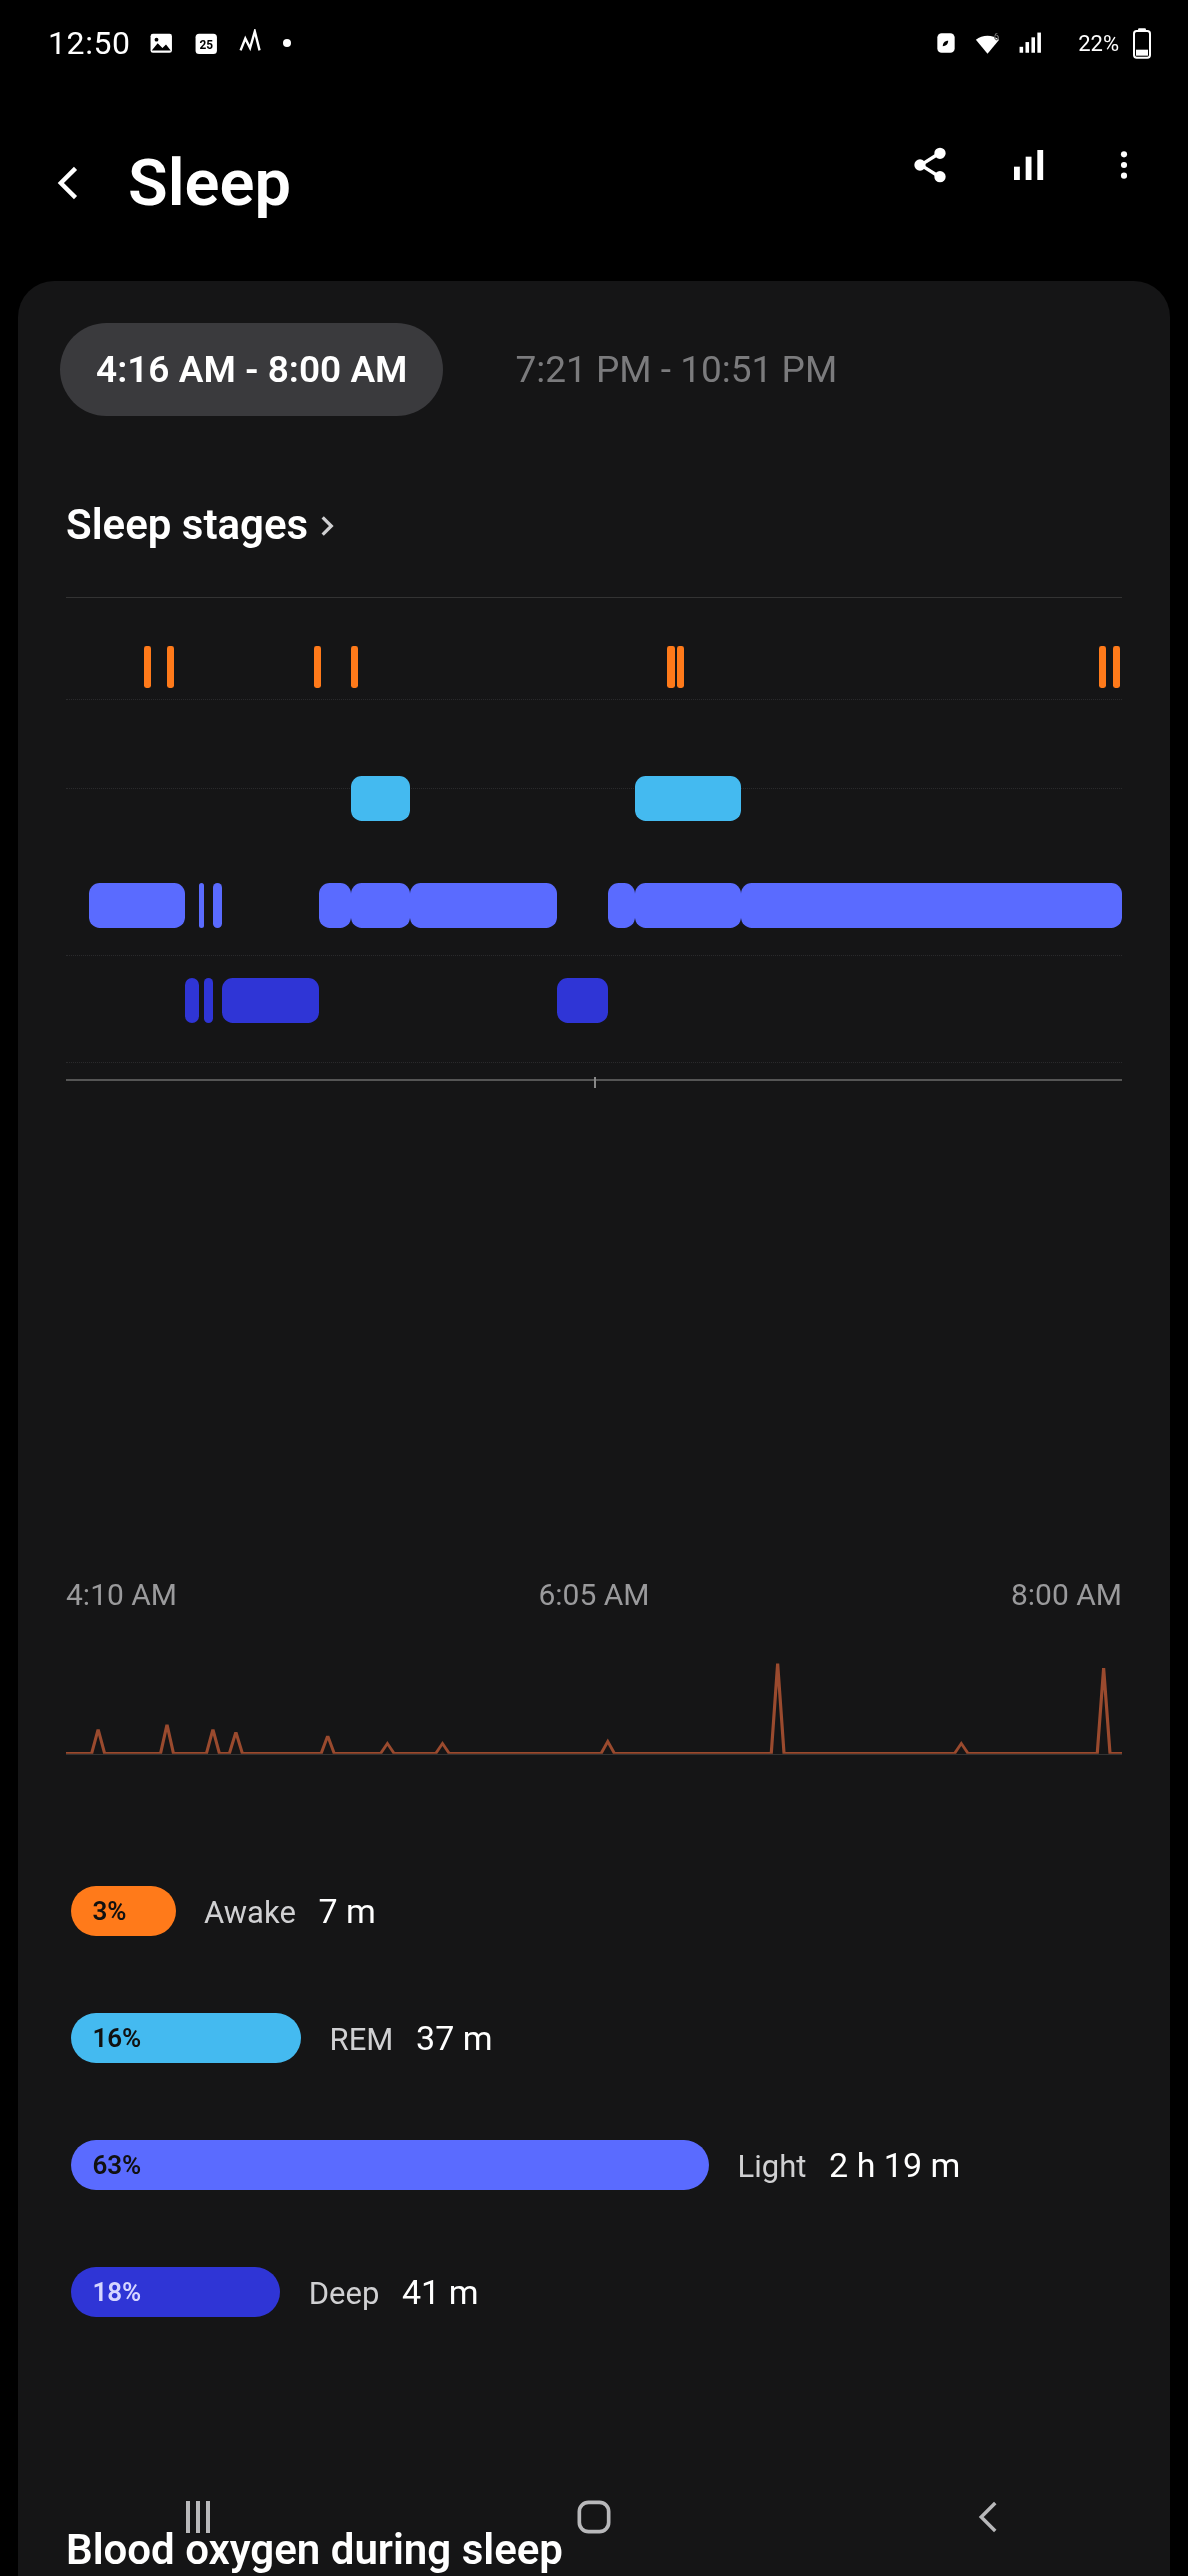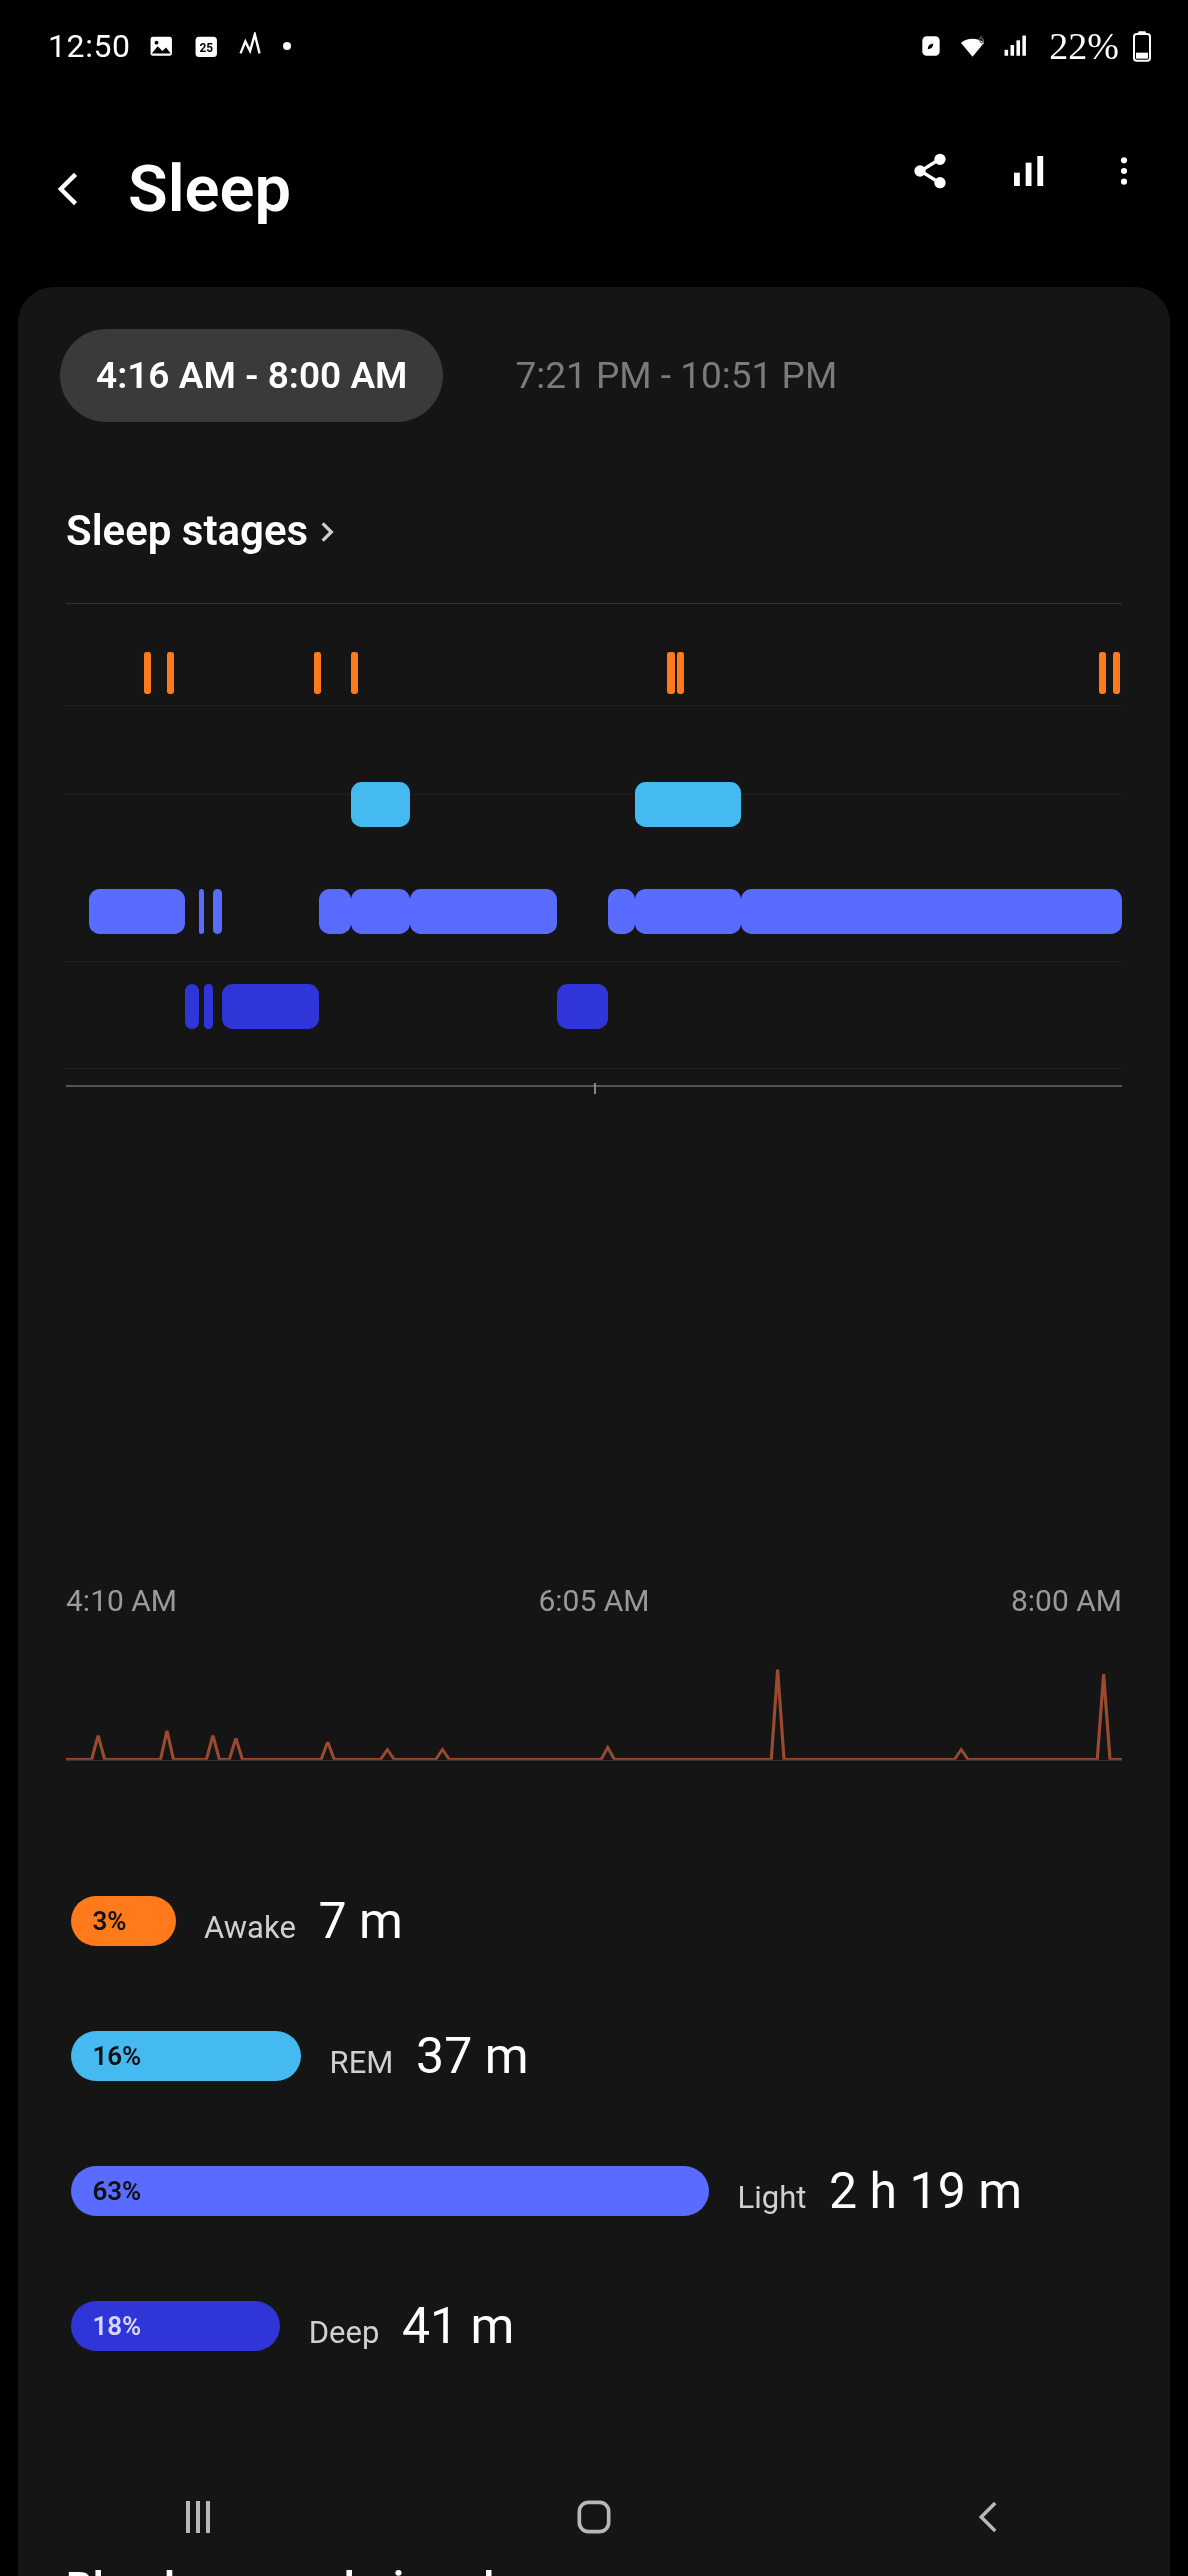--- a/index.html
+++ b/index.html
@@ -16,21 +16,21 @@
   
   .status-bar {
     display: flex; justify-content: space-between; align-items: center;
     padding: 24px 36px 12px 48px;
     font-size: 31px; font-weight: 400; color: #fff;
   }
   .status-left { display: flex; align-items: center; gap: 16.6px; }
   .status-right { display: flex; align-items: center; gap: 13px; }
   .status-icon { display: inline-flex; align-items: center; }
   .sb-time { font-size: 32px; letter-spacing: 0.6px; }
-  .sb-battery-pct { font-size: 38px; margin-left: 7px; font-family: Liberation Serif, serif; }
+  .sb-battery-pct { font-size: 22px; margin-left: 21px; }
 
   
   .header {
     display: flex; align-items: flex-start; justify-content: space-between;
     padding: 71px 48px 36px 48px;
   }
   .header-left { display: flex; align-items: center; gap: 36px; }
   .header-title { font-size: 65px; font-weight: 600; }
   .header-actions { display: flex; align-items: center; gap: 59px; }
   .icon-btn { color: #fff; display: inline-flex; }
@@ -105,21 +105,21 @@
   .bd-row { display: flex; align-items: center; gap: 28.5px; margin-bottom: 77px; }
   .bd-bar {
     height: 50px; border-radius: 25px; display: flex; align-items: center;
     padding: 0 21.4px; font-size: 26px; font-weight: 600; color: #111;
   }
   .bd-bar.awake { background: #ff7a1a; color:#111; }
   .bd-bar.rem   { background: #44baf0; }
   .bd-bar.light { background: #5a6bff; color:#111; }
   .bd-bar.deep  { background: #2f35d6; color:#d6d6ff; }
   .bd-label { font-size: 31px; color: #d0d0d2; }
-  .bd-value { font-size: 50px; color: #fff; margin-left: 10.7px; font-weight: 400; }
+  .bd-value { font-size: 34px; color: #fff; margin-left: 10.7px; font-weight: 400; }
 
   
   .navbar {
     position: absolute; left: 0; right: 0; bottom: 0; height: 119px;
     display: flex; justify-content: space-around; align-items: center;
     color: #b8b8ba;
   }
   .nav-btn { width: 71px; height: 71px; display:flex; align-items:center; justify-content:center; }
 
 </style>

